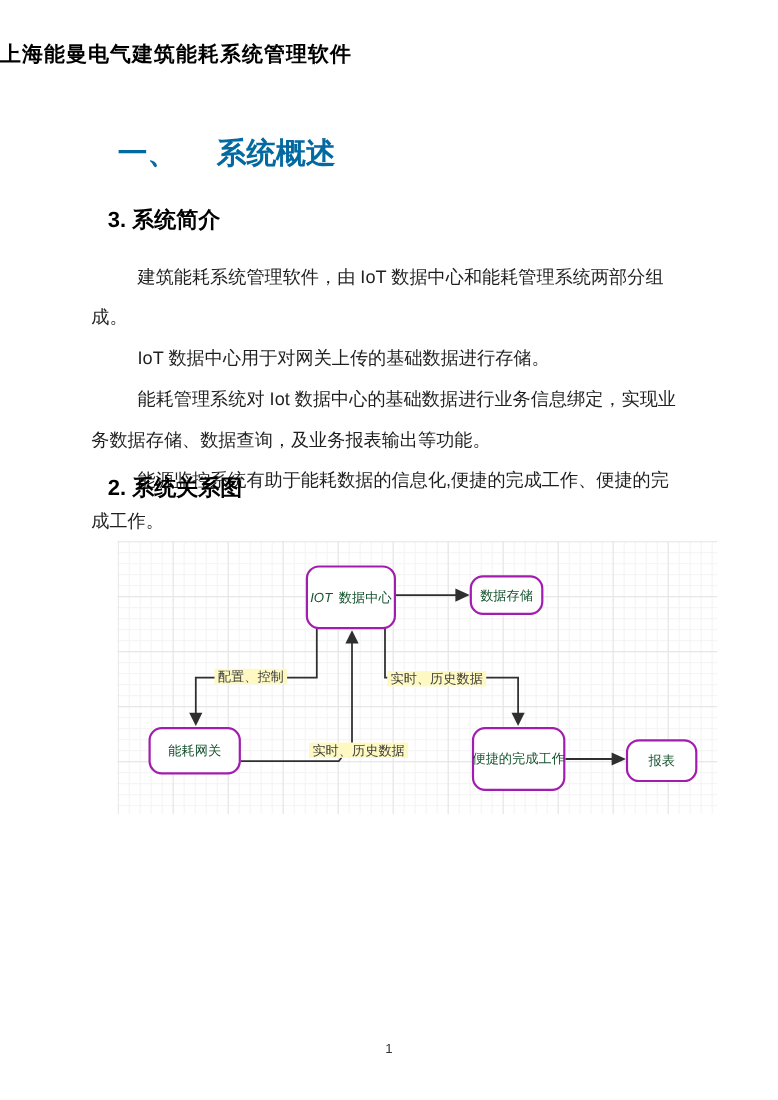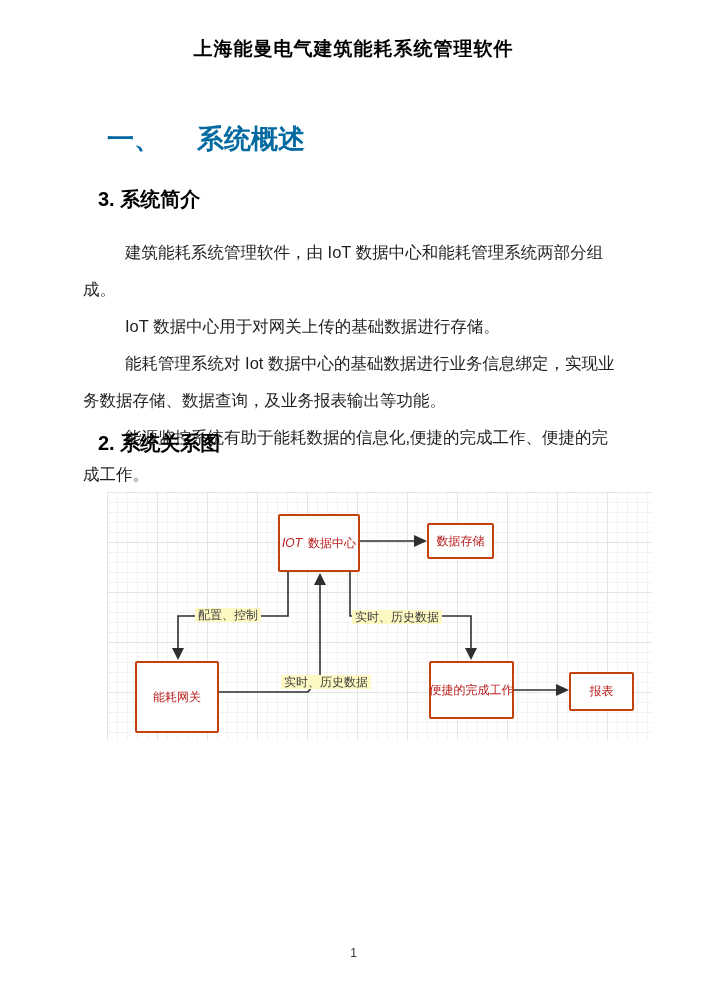--- a/index.html
+++ b/index.html
@@ -6,21 +6,21 @@
   .page{
     position:relative;
     width:707px;height:1000px;
     background:#ffffff;
     overflow:hidden;
     font-family:"Liberation Sans","DejaVu Sans",sans-serif;
     color:#1a1a1a;
   }
   .doc-title{
     position:absolute;top:36px;left:0;width:707px;
-    text-align:center;font-size:19px;font-weight:bold;letter-spacing:1px;color:#000;
+    text-align:left;font-size:19px;font-weight:bold;letter-spacing:1px;color:#000;
   }
   .h1{
     position:absolute;top:121px;left:107px;
     font-size:27px;font-weight:bold;color:#0369a1;white-space:nowrap;
   }
   .h1 .num{margin-right:36px;}
   .h2{
     position:absolute;left:98px;
     font-size:20px;font-weight:bold;color:#000;white-space:nowrap;
   }
@@ -38,28 +38,28 @@
     background-image:
       linear-gradient(#e4e4e4 1px, transparent 1px),
       linear-gradient(90deg,#e4e4e4 1px, transparent 1px),
       linear-gradient(#f3f3f3 1px, transparent 1px),
       linear-gradient(90deg,#f3f3f3 1px, transparent 1px);
     background-size:50px 50px,50px 50px,10px 10px,10px 10px;
   }
   .connectors{position:absolute;left:0;top:0;width:707px;height:1000px;pointer-events:none;}
   .node{
     position:absolute;
-    background:#ffffff;border:2px solid #c2410c;border-radius:2px;
+    background:#ffffff;border:2px solid #a21caf;border-radius:12px;
     display:flex;align-items:center;justify-content:center;
-    font-size:12px;color:#b91c1c;white-space:nowrap;box-sizing:border-box;
+    font-size:12px;color:#14532d;white-space:nowrap;box-sizing:border-box;
   }
   .node .it{font-style:italic;margin-right:6px;}
   .node-iot{left:278px;top:514px;width:82px;height:58px;}
   .node-storage{left:427px;top:523px;width:67px;height:36px;}
-  .node-gateway{left:135px;top:661px;width:84px;height:72px;}
+  .node-gateway{left:135px;top:661px;width:84px;height:43px;}
   .node-ems{left:429px;top:661px;width:85px;height:58px;}
   .node-report{left:569px;top:672px;width:65px;height:39px;}
   .edge-label{
     position:absolute;font-size:12px;color:#3d3d3d;white-space:nowrap;
     background:#fef9c3;padding:0 3px;line-height:14px;
   }
   .lbl-config{left:195px;top:608px;}
   .lbl-rt-right{left:352px;top:610px;}
   .lbl-rt-mid{left:281px;top:675px;}
   .page-number{

